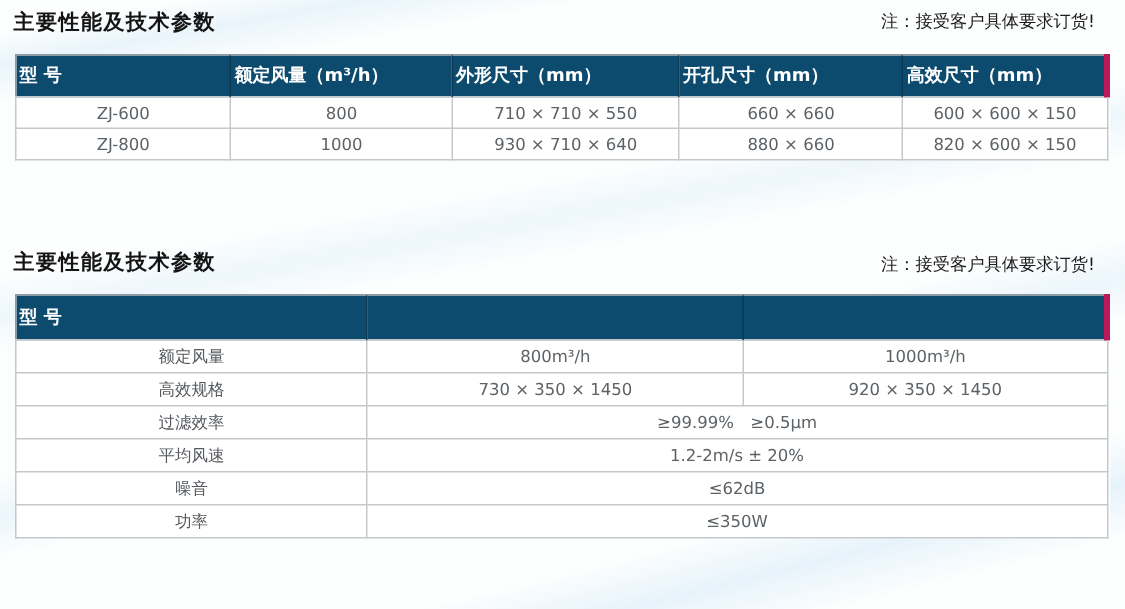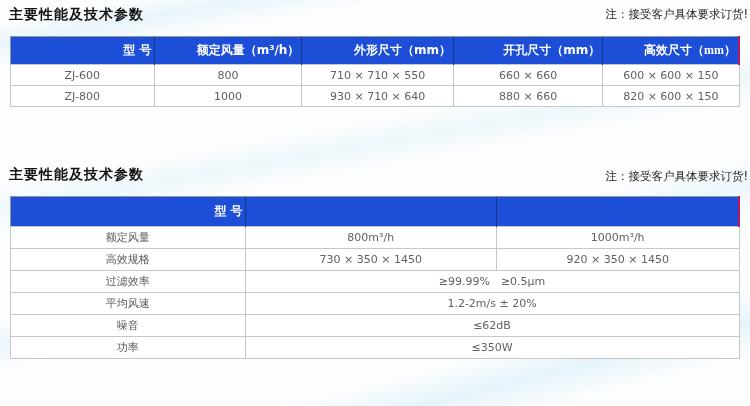--- a/index.html
+++ b/index.html
@@ -17,40 +17,40 @@
   .page { position:relative; width:750px; height:406px; }
 
   .section-title {
     position:absolute; left:9px;
     font-size:14px; font-weight:bold; color:#141414; letter-spacing:1px;
   }
   .title-1 { top:6px; }
   .title-2 { top:166px; }
 
   .order-note {
-    position:absolute; right:2px;
+    position:absolute; right:20px;
     font-size:11.5px; color:#1d1d1d;
   }
   .note-1 { top:7px; }
   .note-2 { top:169px; }
 
   table.spec-table {
     position:absolute; left:10px; width:730px;
     border-collapse:collapse; table-layout:fixed;
     background:#fff; border:1px solid #8f989c;
   }
   .t1 { top:36px; }
   .t2 { top:196px; }
 
   .spec-table th {
-    background:#1d4ed8; color:#fff; font-weight:bold; font-size:12px;
-    text-align:right; border-right:1px solid rgba(8,40,60,.55);
+    background:#0c4a6e; color:#fff; font-weight:bold; font-size:12px;
+    text-align:left; border-right:1px solid rgba(8,40,60,.55);
     padding:0 2px;
   }
-  .spec-table th:last-child { border-right:2px solid #be185d;font-family:Liberation Serif, serif; }
+  .spec-table th:last-child { border-right:4px solid #be185d; }
   .t1 th { height:28px; }
   .t2 th { height:30px; }
 
   .spec-table td {
     border:1px solid #c3c8ca; font-size:11px; color:#5d6266;
     text-align:center; padding:0 3px; background:#fff;margin-left:32px;
   }
   .t1 td { height:21px; }
   .t2 td { height:22px; }
   .t2 td.row-label { color:#55595d; }

